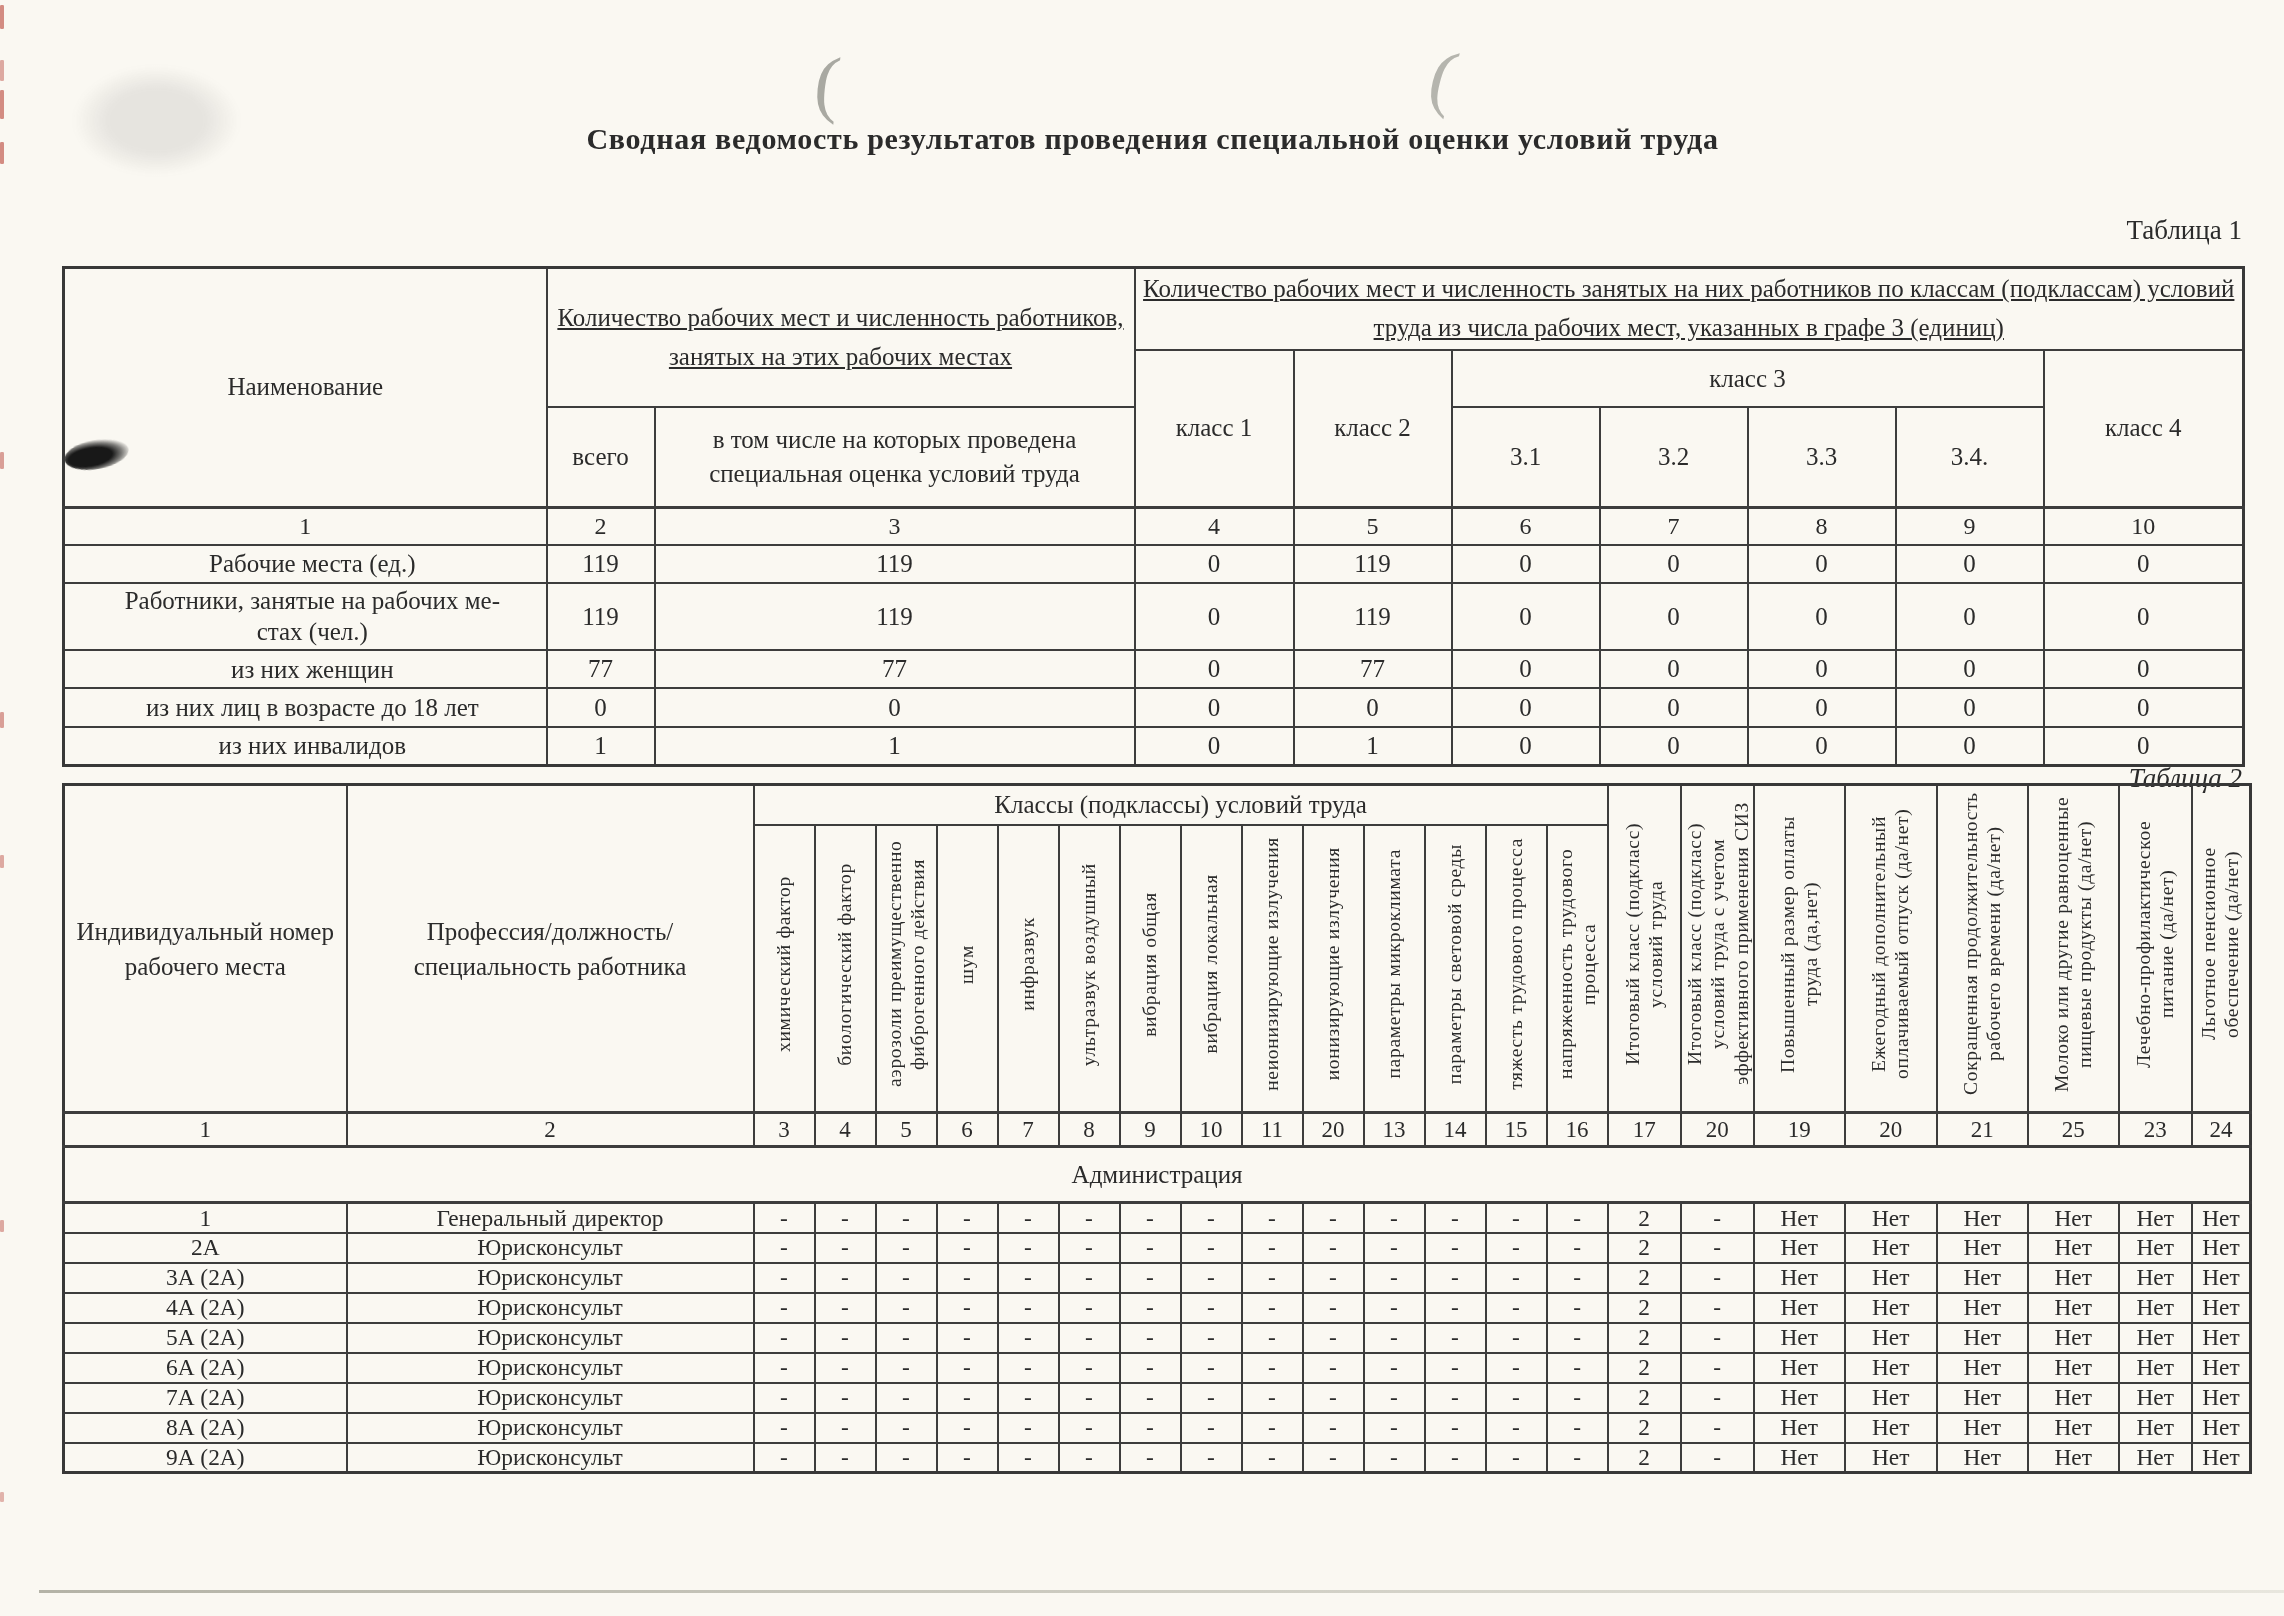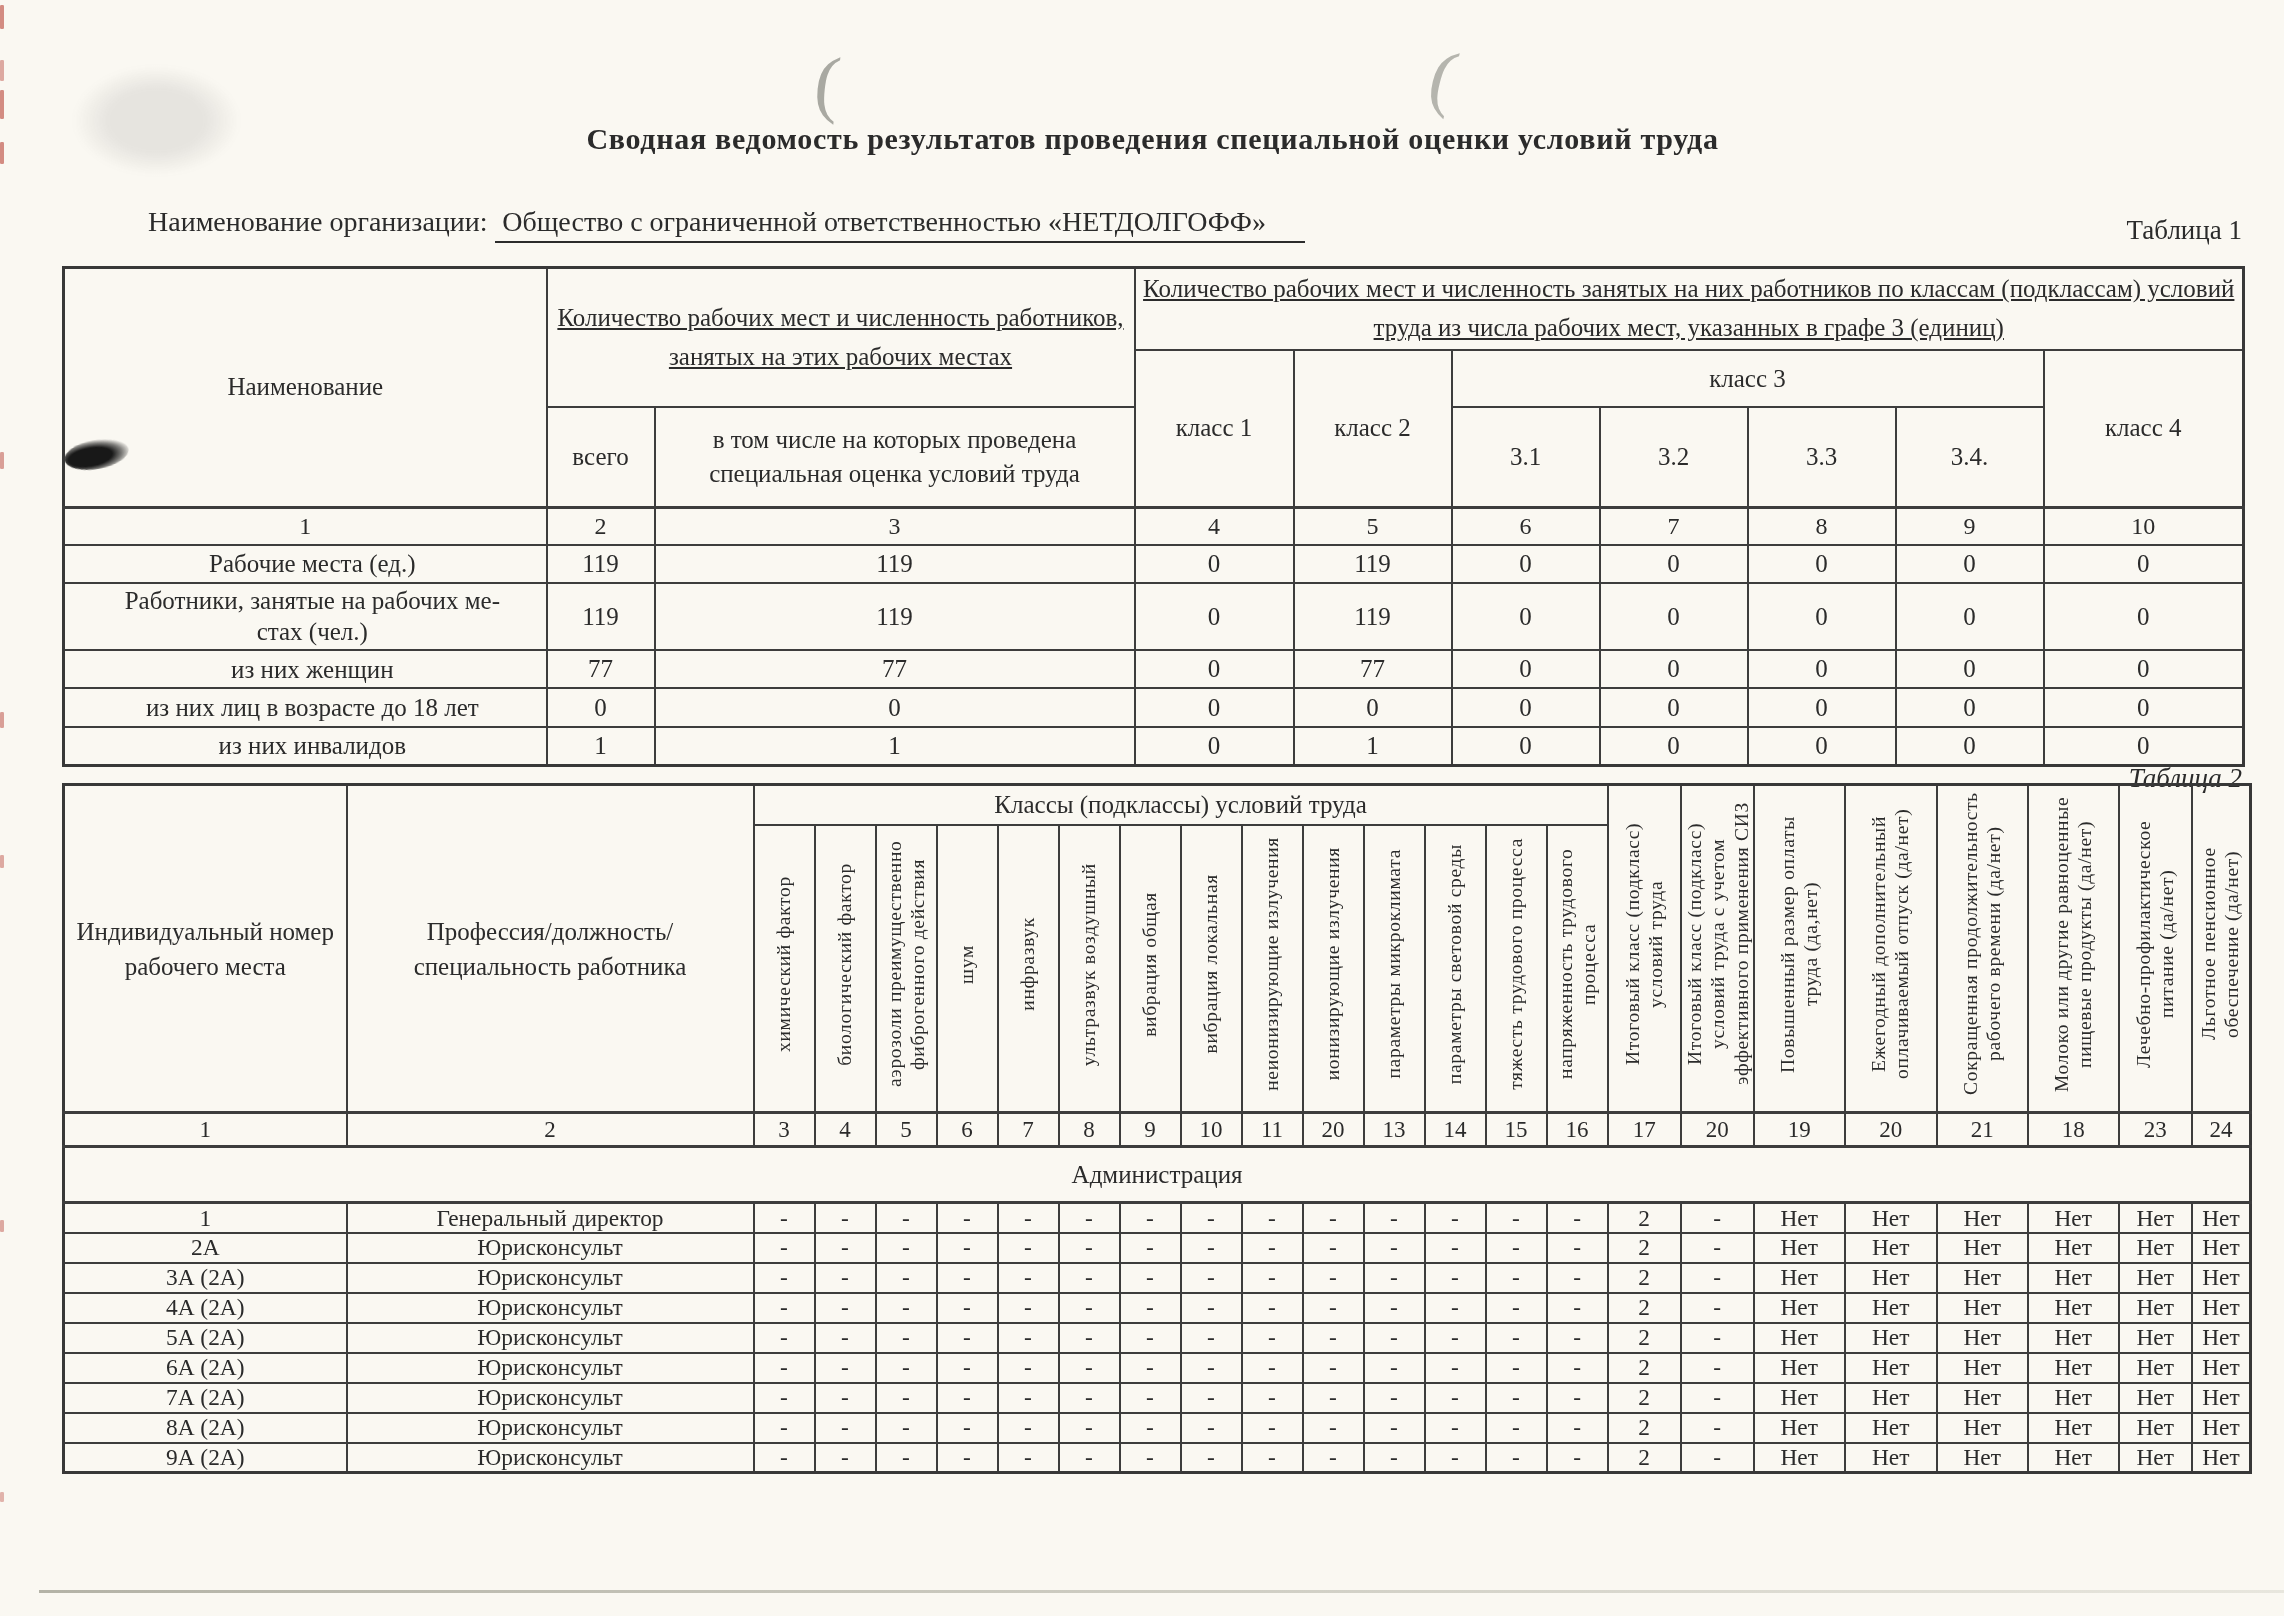--- a/index.html
+++ b/index.html
@@ -70,24 +70,20 @@
   <span class="redmark" style="top:90px;height:29px;"></span>
   <span class="redmark" style="top:142px;height:22px;"></span>
   <span class="redmark" style="top:452px;height:17px;opacity:.45;"></span>
   <span class="redmark" style="top:712px;height:15.6px;opacity:.45;"></span>
   <span class="redmark" style="top:855px;height:13px;opacity:.4;"></span>
   <span class="redmark" style="top:1220px;height:11.7px;opacity:.4;"></span>
   <span class="redmark" style="top:1492px;height:10.4px;opacity:.35;"></span>
   <span class="scanline"></span>
 
   <div class="doc-title">Сводная ведомость результатов проведения специальной оценки условий труда</div>
-  <div class="org-line">
-    <span>Наименование организации:</span>
-    <span class="org-value">Общество с ограниченной ответственностью «НЕТДОЛГОФФ»</span>
-  </div>
   <div class="tbl-label l1">Таблица 1</div>
   <div class="tbl-label l2">Таблица 2</div>
 
   <table class="t1">
     <colgroup>
       <col style="width:483px">
         <col style="width:108px">
         <col style="width:480px">
       <col style="width:159px">
         <col style="width:158px">
@@ -267,21 +263,21 @@
           <td>20</td>
           <td>13</td>
           <td>14</td>
           <td>15</td>
           <td>16</td>
           <td>17</td>
           <td>20</td>
           <td>19</td>
           <td>20</td>
           <td>21</td>
-          <td>18</td>
+          <td>25</td>
           <td>23</td>
           <td>24</td>
         </tr>
       <tr class="section">
         <td colspan="24">Администрация</td>
       </tr>
     </tbody>
     <tbody>
         <tr class="drow">
           <td>1</td>

